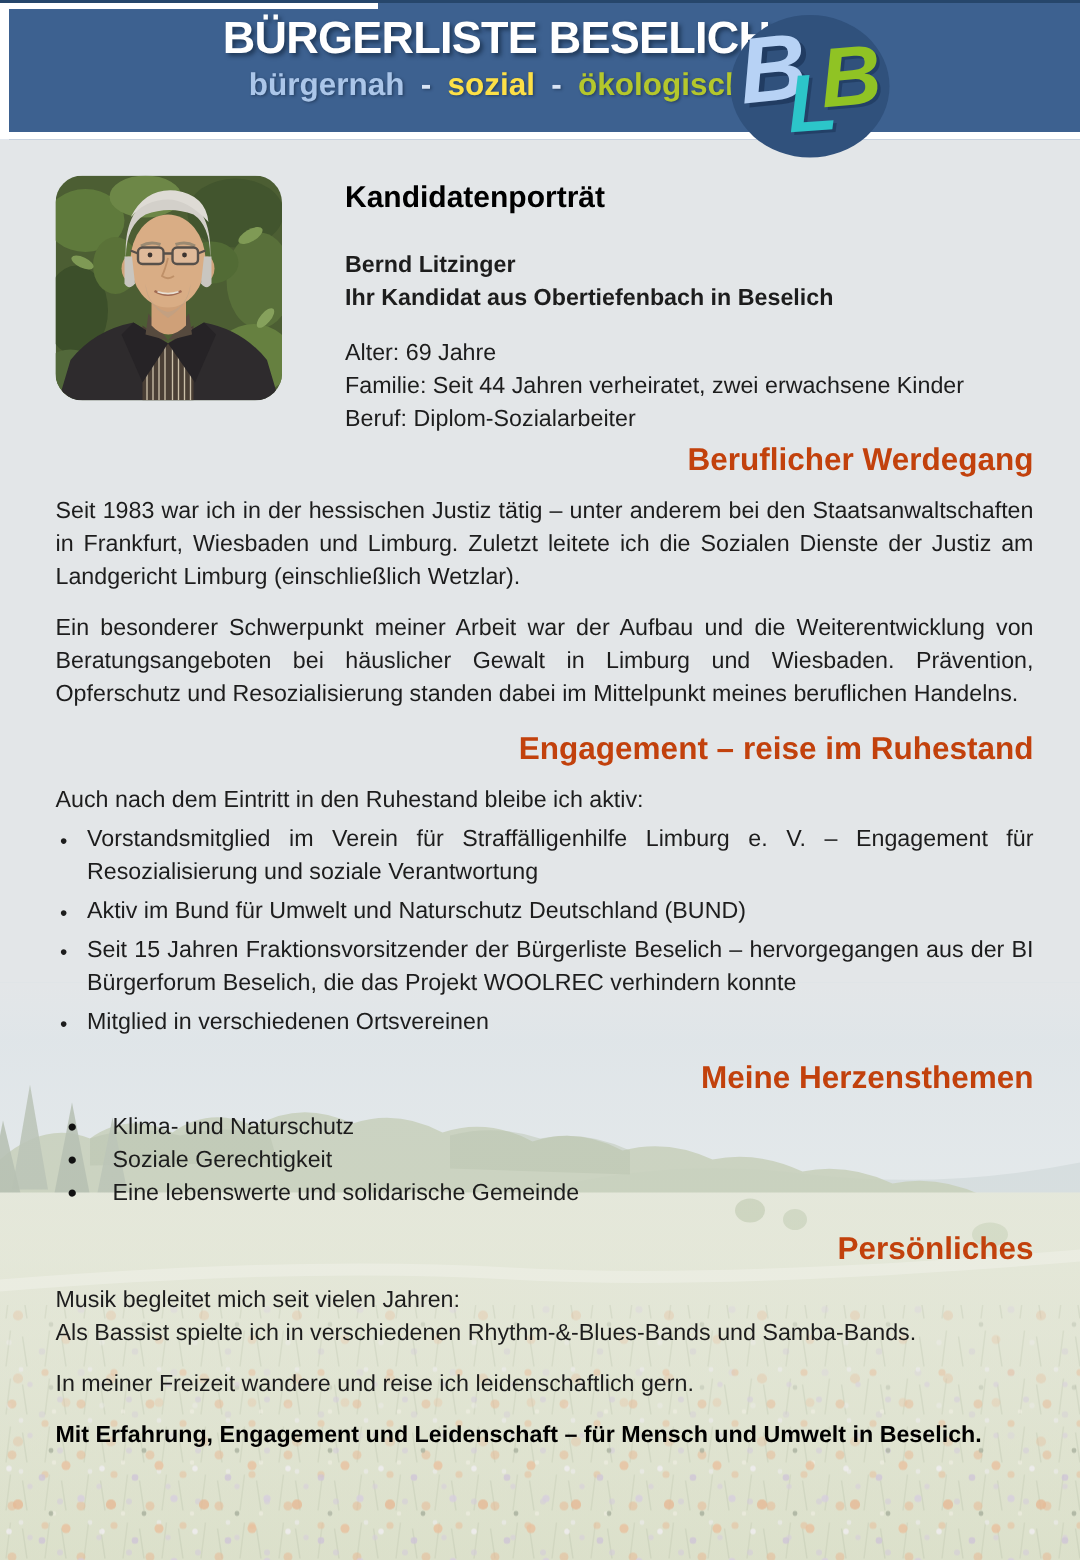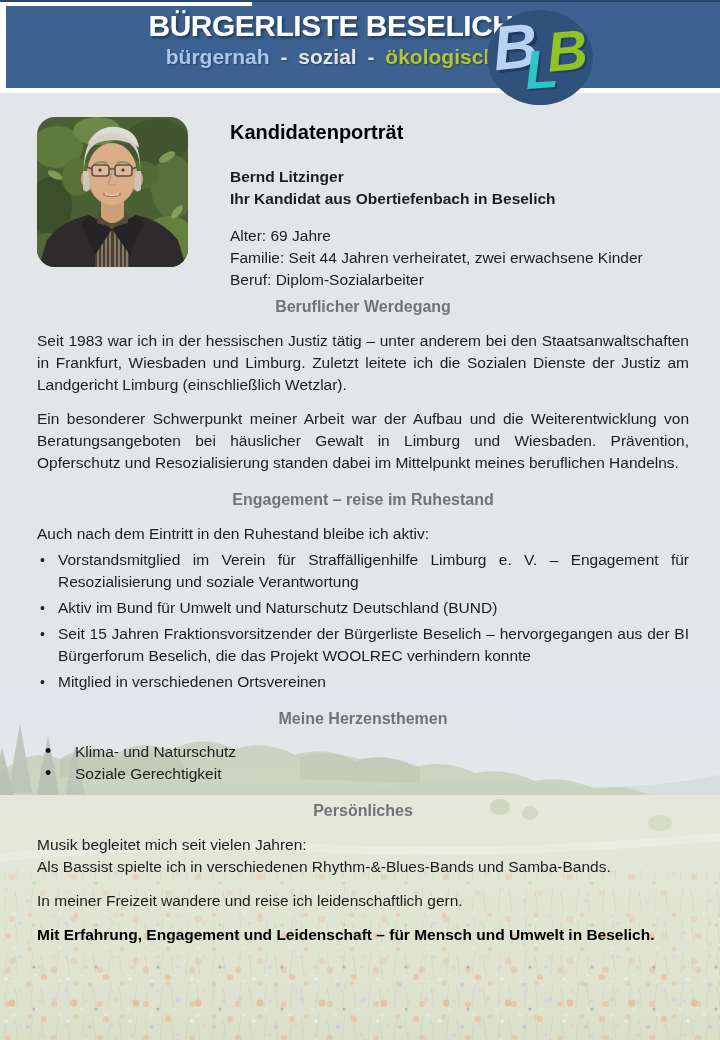--- a/index.html
+++ b/index.html
@@ -32,21 +32,21 @@
     margin:0; font-size:30px; font-weight:bold; color:#ffffff;
     letter-spacing:-0.5px; line-height:34px;
     text-shadow:2px 2px 3px rgba(10,25,45,.55);
   }
   .tagline {
     margin-top:2px; font-size:21px; font-weight:bold; line-height:24px;
     text-shadow:1px 1px 2px rgba(10,25,45,.45);
   }
   .tg-sep { color:#d9e4f4; margin:0 5px; }
   .tg-1 { color:#abc6e9; }
-  .tg-2 { color:#e5e5e5;text-align:center; }
+  .tg-2 { color:#fde047;text-align:center; }
   .tg-3 { color:#b4c72c; }
 
   
   .logo { position:absolute; left:487px; top:10px; width:106px; height:96px; z-index:6; }
   .logo-circle { position:absolute; left:0; top:0; width:106px; height:95px; border-radius:50%; background:#30517c; }
   .logo span { position:absolute; font-weight:bold; font-style:italic; line-height:1; }
   .logo-b1 { left:6px;  top:6px;  font-size:62px; color:#b7d2f5; text-shadow:3px 3px 0 rgba(18,40,72,.5); transform:rotate(-6deg); }
   .logo-l  { left:38px; top:32px; font-size:54px; color:#2cc5c9; text-shadow:2px 2px 0 rgba(18,40,72,.4); transform:rotate(-4deg); }
   .logo-b2 { left:60px; top:13px; font-size:56px; color:#90c324; text-shadow:2px 2px 0 rgba(18,40,72,.4); transform:rotate(-5deg); }
 
@@ -67,22 +67,22 @@
   .subtitle { font-weight:bold; }
   .details { margin-top:15px; }
 
   
   .content {
     position:absolute; left:37px; top:296px; width:652px; z-index:2;
     font-size:15.5px; line-height:22px; color:#1d1d1d;
     text-align:justify;
   }
   .content h3 {
-    font-size:16px; font-weight:bold; color:#737373;
-    margin:15px 0 0 0; line-height:22px; text-align:center;
+    font-size:21px; font-weight:bold; color:#c2410c;
+    margin:15px 0 0 0; line-height:22px; text-align:right;
   }
   .content > :first-child { margin-top:0; }
   .content p { margin:12px 0 0 0; }
   ul.engagement { list-style:none; margin:0; padding:0; }
   ul.engagement li { position:relative; padding-left:21px; margin-top:4px; }
   ul.engagement li::before { content:"\2022"; position:absolute; left:3px; top:0; font-size:14px; color:#1d1d1d; }
   ul.topics { list-style:none; margin:11px 0 0 0; padding:0; }
   ul.topics li { position:relative; padding-left:38px; text-align:left; }
   ul.topics li::before { content:"\2022"; position:absolute; left:8px; top:-1px; font-size:18px; color:#111; }
   .music-line { display:block; }
@@ -247,20 +247,21 @@
     <li>Vorstandsmitglied im Verein für Straffälligenhilfe Limburg e. V. – Engagement für Resozialisierung und soziale Verantwortung</li>
     <li>Aktiv im Bund für Umwelt und Naturschutz Deutschland (BUND)</li>
     <li>Seit 15 Jahren Fraktionsvorsitzender der Bürgerliste Beselich – hervorgegangen aus der BI Bürgerforum Beselich, die das Projekt WOOLREC verhindern konnte</li>
     <li>Mitglied in verschiedenen Ortsvereinen</li>
   </ul>
 
   <h3>Meine Herzensthemen</h3>
   <ul class="topics">
     <li>Klima- und Naturschutz</li>
     <li>Soziale Gerechtigkeit</li>
+    <li>Eine lebenswerte und solidarische Gemeinde</li>
   </ul>
 
   <h3>Persönliches</h3>
   <p>
     <span class="music-line">Musik begleitet mich seit vielen Jahren:</span>
     <span class="music-line">Als Bassist spielte ich in verschiedenen Rhythm-&amp;-Blues-Bands und Samba-Bands.</span>
   </p>
   <p>In meiner Freizeit wandere und reise ich leidenschaftlich gern.</p>
   <p class="closing">Mit Erfahrung, Engagement und Leidenschaft – für Mensch und Umwelt in Beselich.</p>
 </main>

